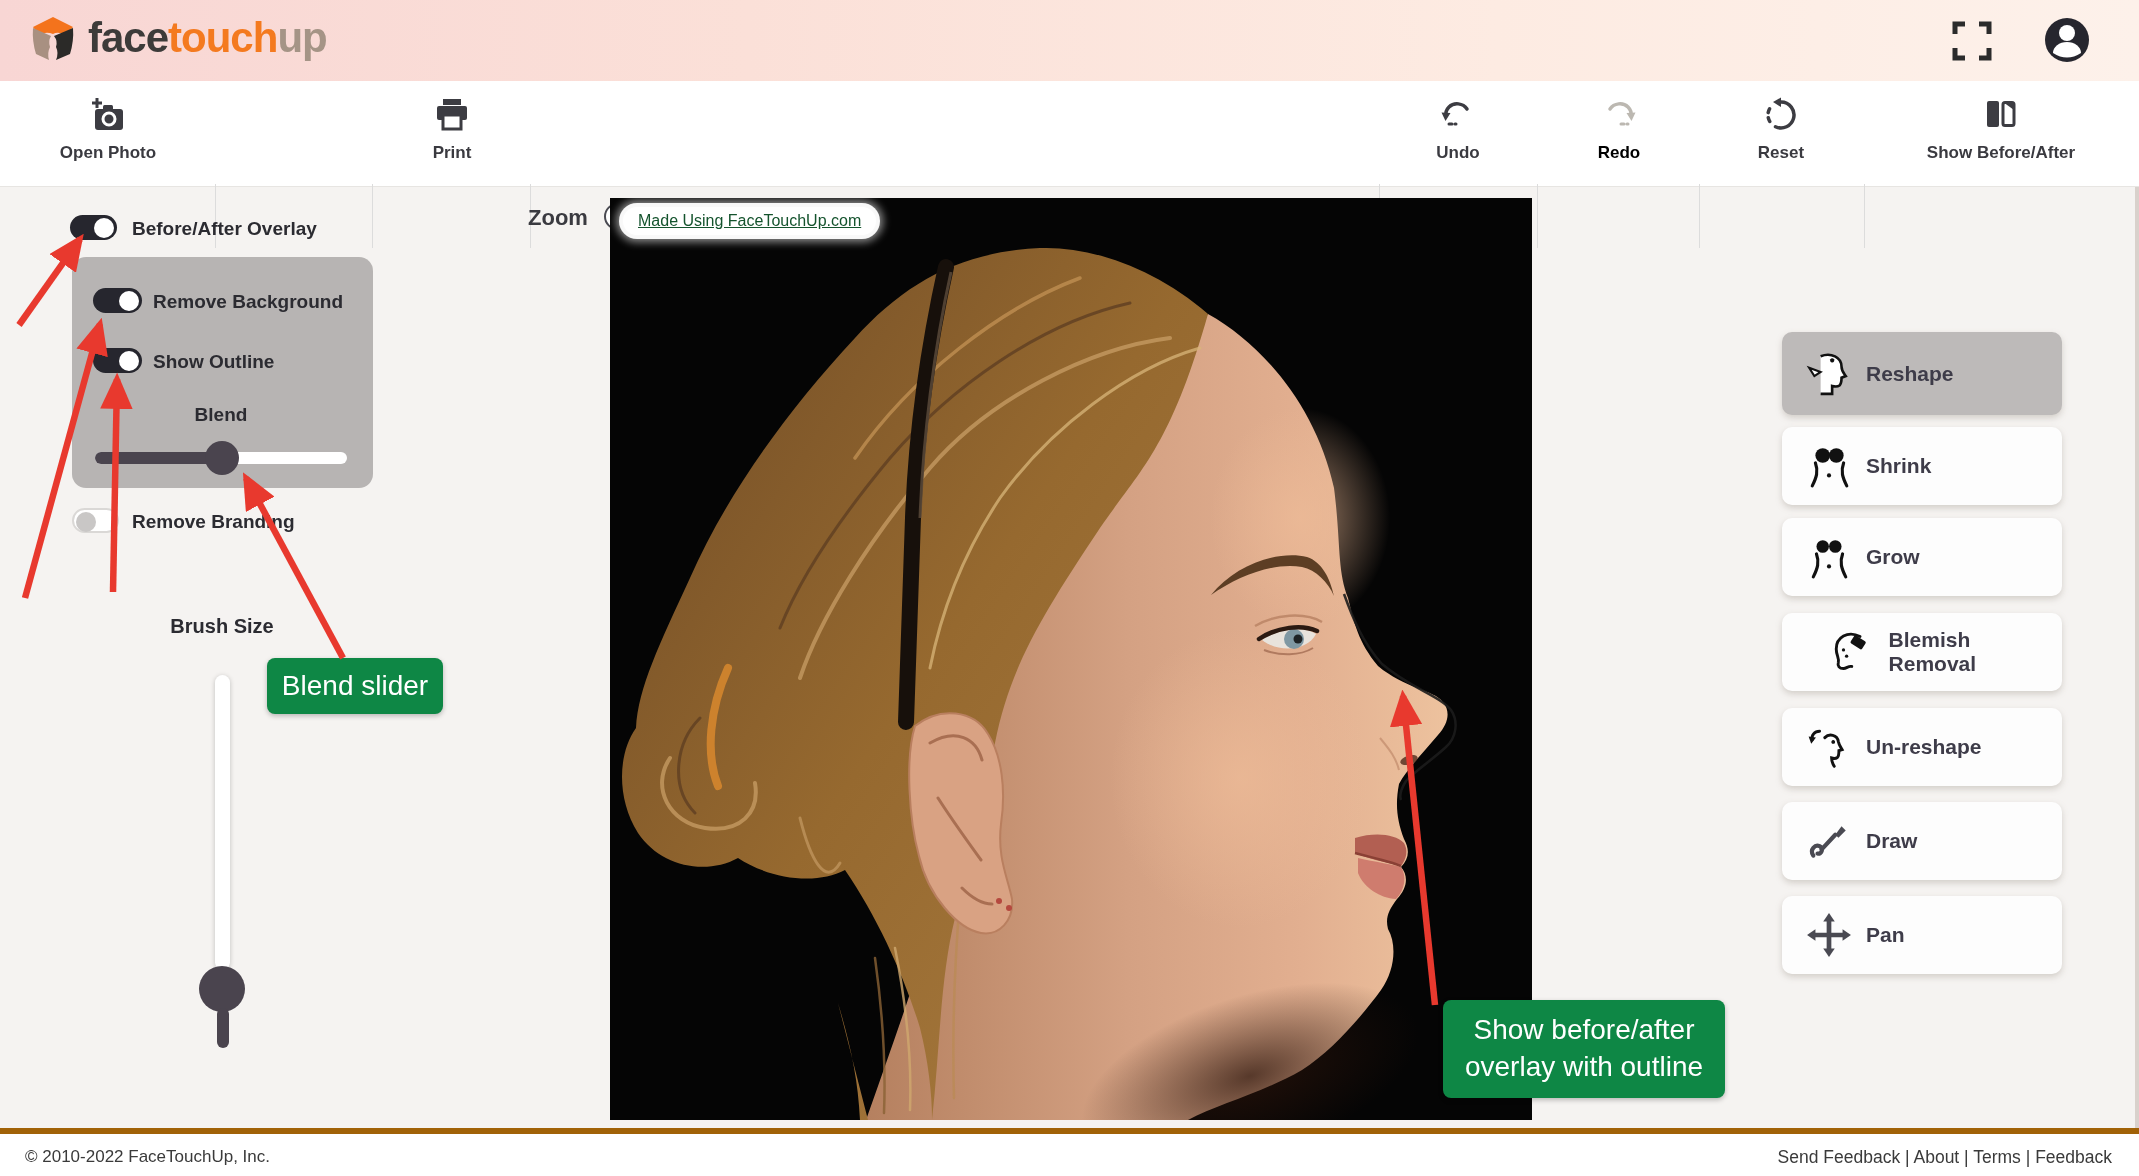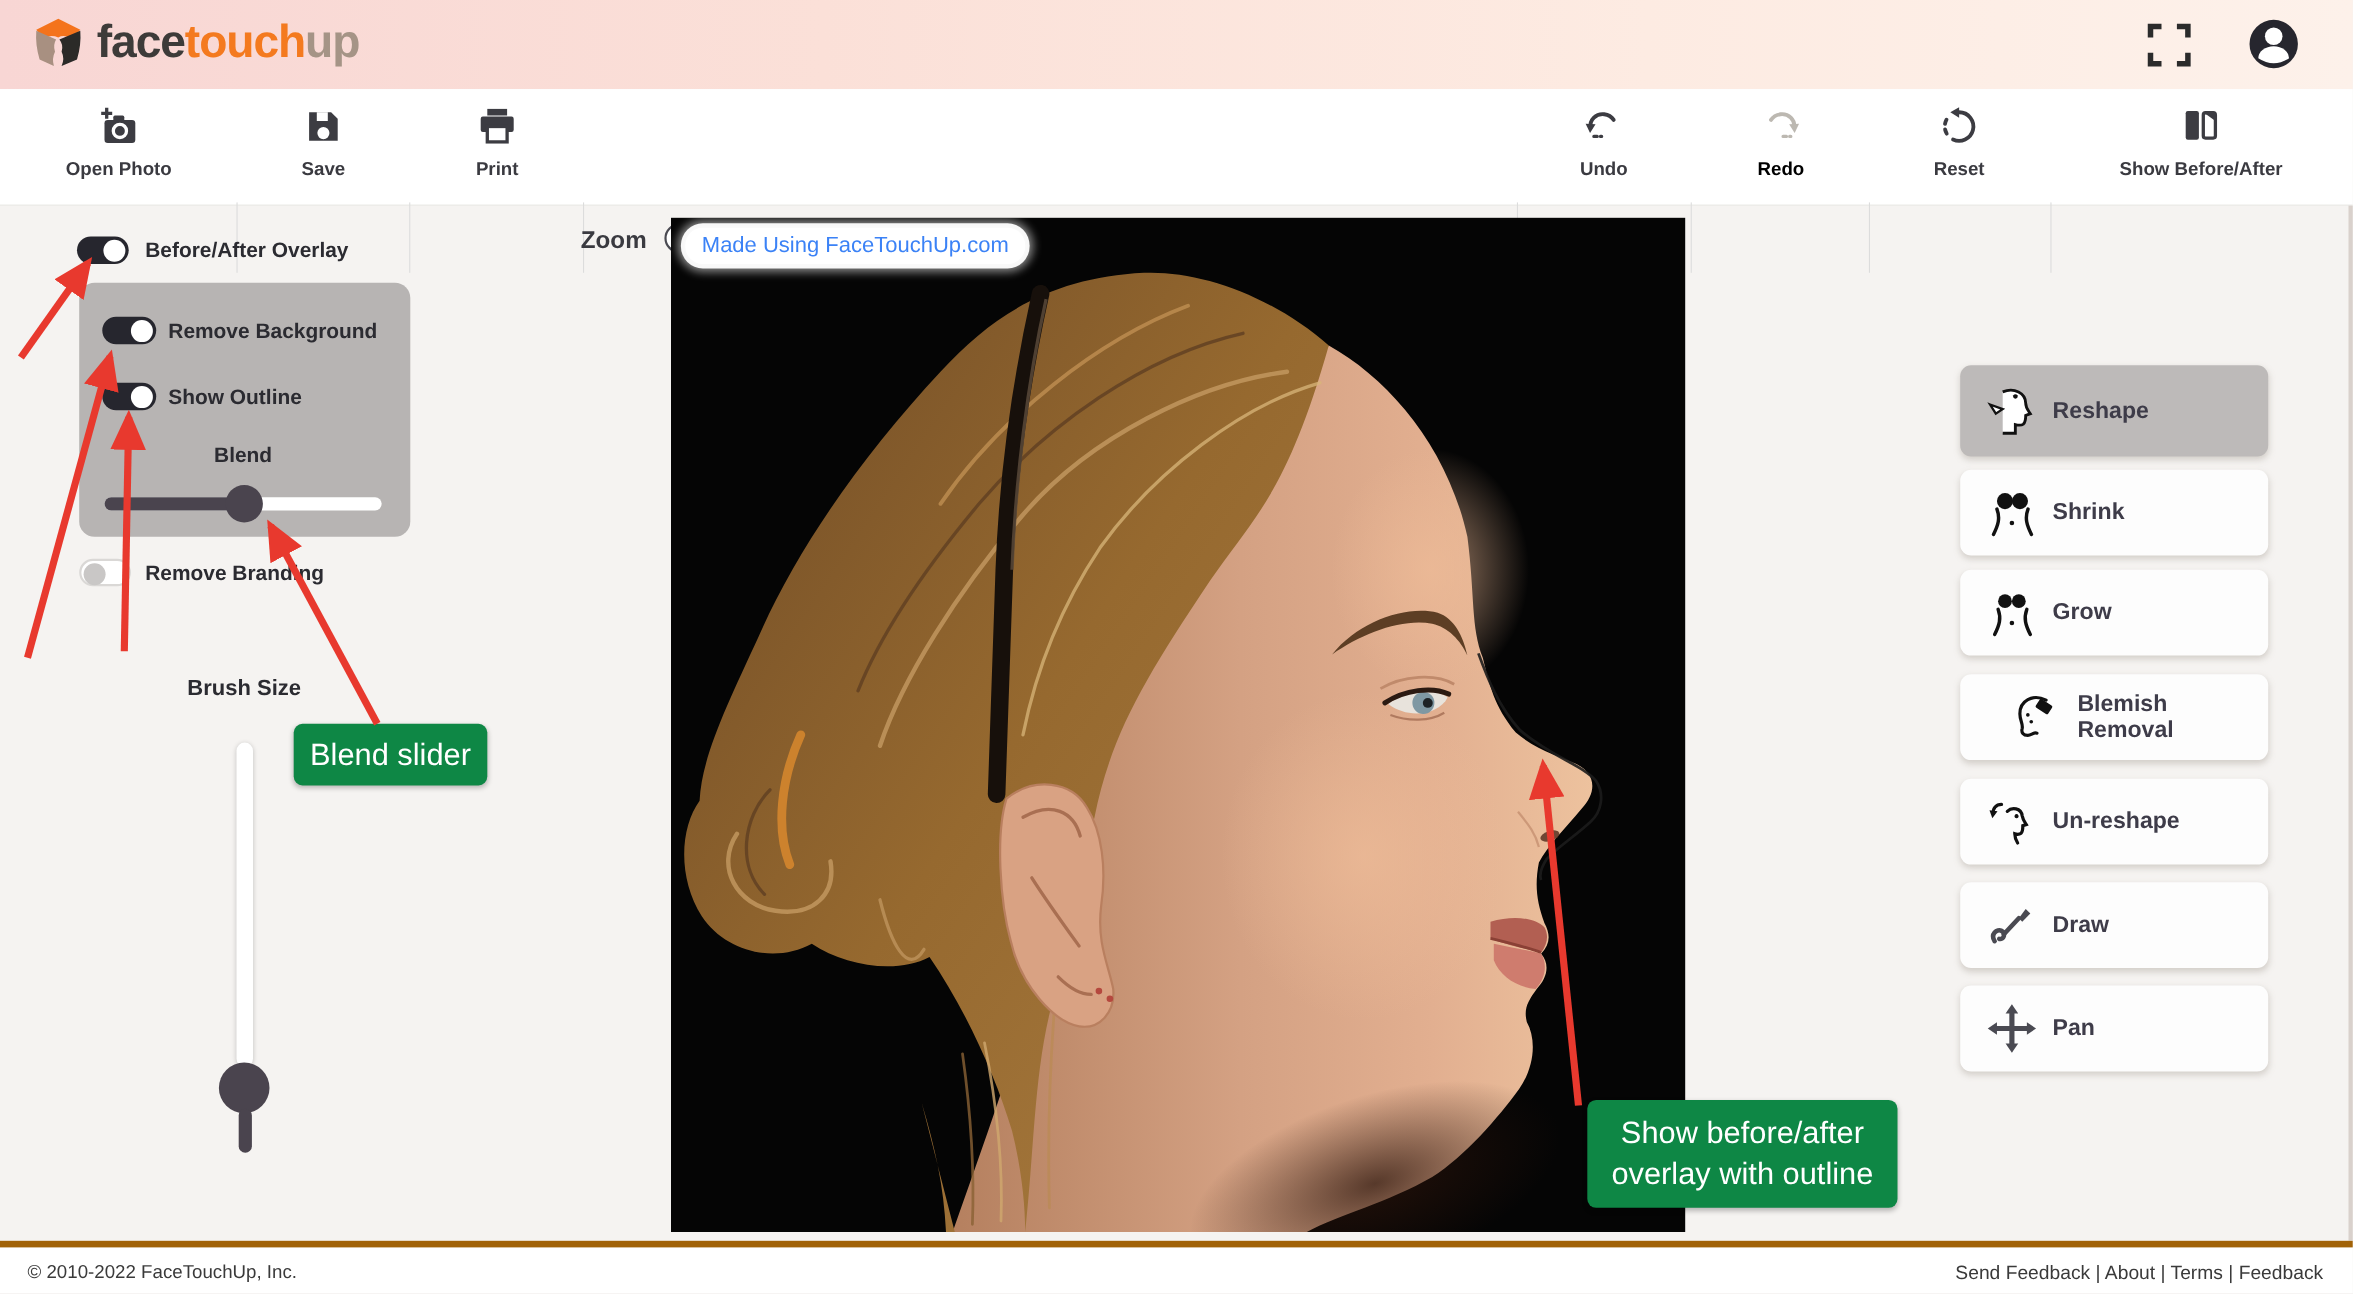--- a/index.html
+++ b/index.html
@@ -59,21 +59,21 @@
   
   .green-tag { position:absolute; background:var(--accent_green,#0e8745); color:#fff; border-radius:8px;
     text-align:center; box-shadow:0 2px 5px rgba(0,0,0,.25); }
   .green-tag.one { left:267px; top:658px; width:176px; height:56px; font-size:28px; line-height:56px; }
   .green-tag.two { left:1443px; top:1000px; width:282px; height:98px; font-size:28px; line-height:37px; padding-top:11px; }
   .arrows { position:absolute; left:0; top:0; width:2139px; height:1176px; pointer-events:none; }
 
   
   .canvas { position:absolute; left:610px; top:198px; width:922px; height:922px; background:#050505; overflow:hidden; }
   .watermark { position:absolute; left:13px; top:9px; padding:5px 15px; background:#fff; border-radius:16px;
-    font-size:20px; color:#3b82f6; box-shadow:0 0 0 4px rgba(255,255,255,.95), 0 0 9px 7px rgba(255,255,255,.55); }
+    font-size:16px; color:#14532d; box-shadow:0 0 0 4px rgba(255,255,255,.95), 0 0 9px 7px rgba(255,255,255,.55);text-decoration:underline; }
 
   
   .tool-btn { position:absolute; left:1782px; width:280px; height:78px; border-radius:10px; background:#fdfdfd;
     box-shadow:0 3px 6px rgba(150,140,130,.35); cursor:pointer; display:flex; align-items:center; }
   .tool-btn.selected { background:#bdbab9; height:83px; }
   .tool-btn .ticon { width:46px; height:46px; margin-left:24px; }
   .tool-btn .tlabel { margin-left:14px; font-size:21px; font-weight:700; color:#3e3c49; }
 
   
   .footer { position:absolute; left:0; top:1128px; width:2139px; height:48px; background:#fff; border-top:6px solid #a16207; }
@@ -118,28 +118,20 @@
             <line x1="3" y1="6" x2="13" y2="6"></line>
             <line x1="8" y1="1" x2="8" y2="11"></line>
           </g>
         <rect x="6" y="12" width="28" height="21" rx="3" fill="#3c3c42"></rect>
         <rect x="14" y="8" width="10" height="6" rx="1.5" fill="#3c3c42"></rect>
         <circle cx="20" cy="22" r="6" fill="none" stroke="#fff" stroke-width="3"></circle>
       </svg>
       <span class="tb-label">Open Photo</span>
     </div>
     <div class="tb-divider" style="left:215px;"></div>
-    <div class="tb-item" style="left:219px;">
-      <svg width="34" height="36" viewBox="0 0 34 34">
-        <path d="M4,4 h20 l6,6 v20 h-26 Z" fill="#3c3c42"></path>
-        <rect x="11" y="4" width="10" height="8" fill="#fff"></rect>
-        <circle cx="17" cy="23" r="5.5" fill="#fff"></circle>
-      </svg>
-      <span class="tb-label">Save</span>
-    </div>
     <div class="tb-divider" style="left:372px;"></div>
     <div class="tb-item" style="left:377px;">
       <svg width="36" height="36" viewBox="0 0 36 36">
         <rect x="9" y="2" width="18" height="6" fill="#3c3c42"></rect>
         <rect x="3" y="9" width="30" height="14" rx="2" fill="#3c3c42"></rect>
         <rect x="9" y="18" width="18" height="14" fill="#fff" stroke="#3c3c42" stroke-width="3"></rect>
       </svg>
       <span class="tb-label">Print</span>
     </div>
     <div class="tb-divider" style="left:530px;"></div>

